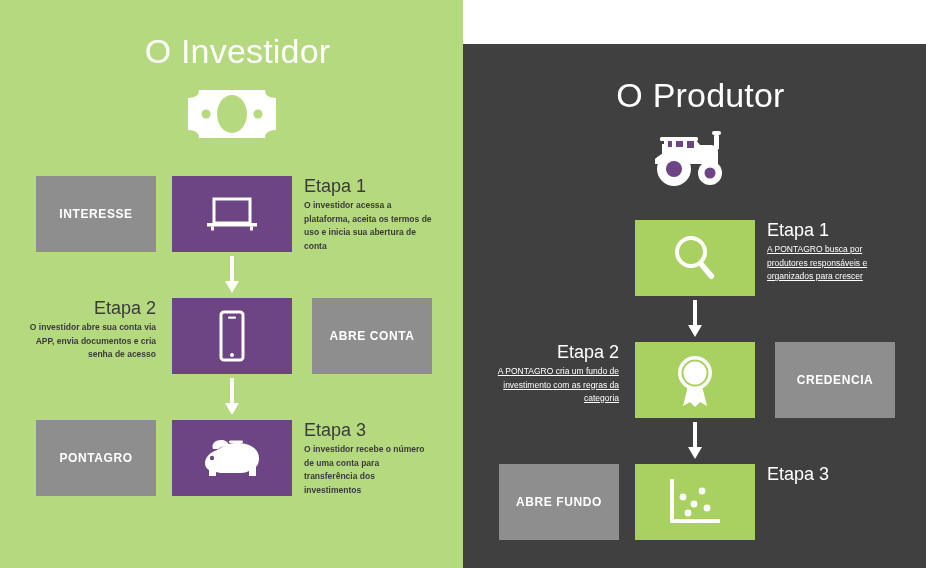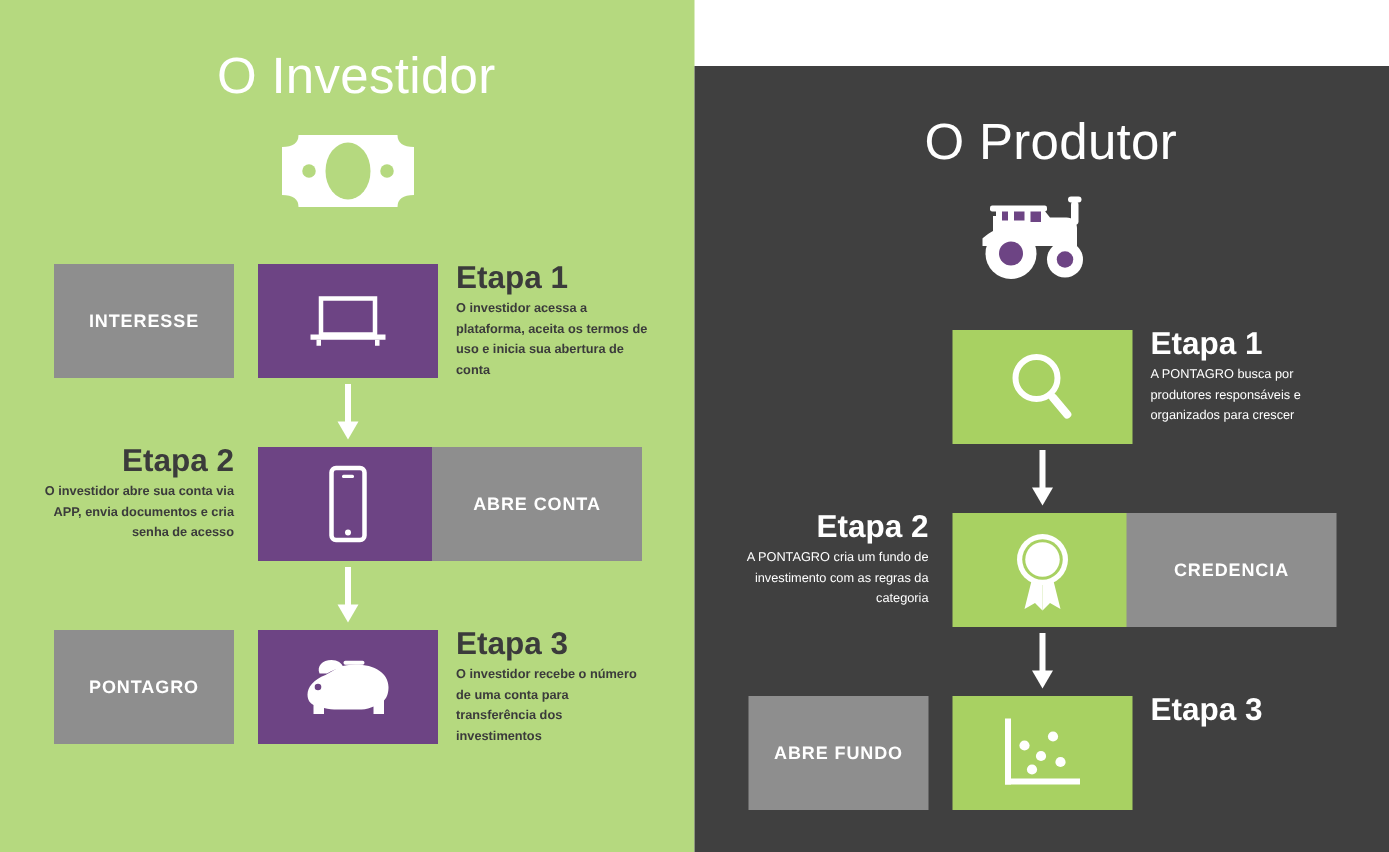--- a/index.html
+++ b/index.html
@@ -36,49 +36,49 @@
   .row-1 { top: 176px; }
   .row-2 { top: 298px; }
   .row-3 { top: 420px; }
 
   .box {
     position: absolute; top: 0; height: 76px;
     display: flex; align-items: center; justify-content: center;
   }
   .col-a { left: 36px;  width: 120px; }
   .col-b { left: 172px; width: 120px; }
-  .col-c { left: 288px; width: 140px; }
+  .col-c { left: 312px; width: 120px; }
 
   .box-gray   { background: #8e8e8e; }
   .box-accent-left  { background: #6d4484; }
   .box-accent-right { background: #a8d162; }
 
   .box-label {
     color: #ffffff;
     font-size: 12px; font-weight: bold;
     letter-spacing: .6px; text-align: center;
     line-height: 15px;
     white-space: pre-line;
   }
 
   
   .textblock { position: absolute; top: 0; width: 130px; }
   .tb-right { left: 304px; text-align: left; }
   .tb-left  { left: 28px;  width: 128px; text-align: right; }
 
   .tb-title {
-    font-size: 21px; font-weight: bold; line-height: 20px;
+    font-size: 18px; font-weight: normal; line-height: 20px;
     margin-bottom: 3px;
   }
   .tb-body { font-size: 8.5px; line-height: 13.5px; }
 
   .panel-left  .tb-title { color: #3b3b3b; }
   .panel-left  .tb-body  { color: #3b3b3b; font-weight: bold; }
   .panel-right .tb-title { color: #ffffff; }
-  .panel-right .tb-body  { color: #ffffff; }
+  .panel-right .tb-body  { color: #ffffff; text-decoration: underline; }
 
   
   .arrow {
     position: absolute; left: 224px; width: 16px; height: 38px;
   }
   .arrow-1 { top: 256px; }
   .arrow-2 { top: 378px; }
 
   svg { display: block; }
 </style>

